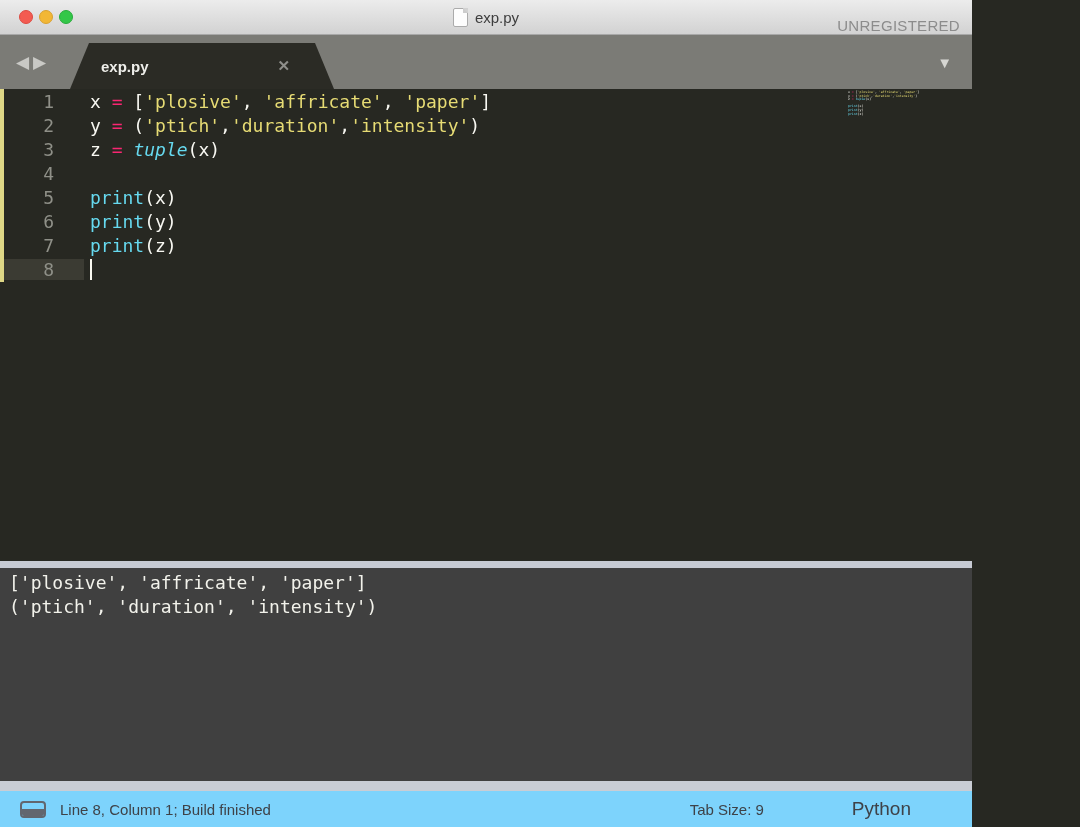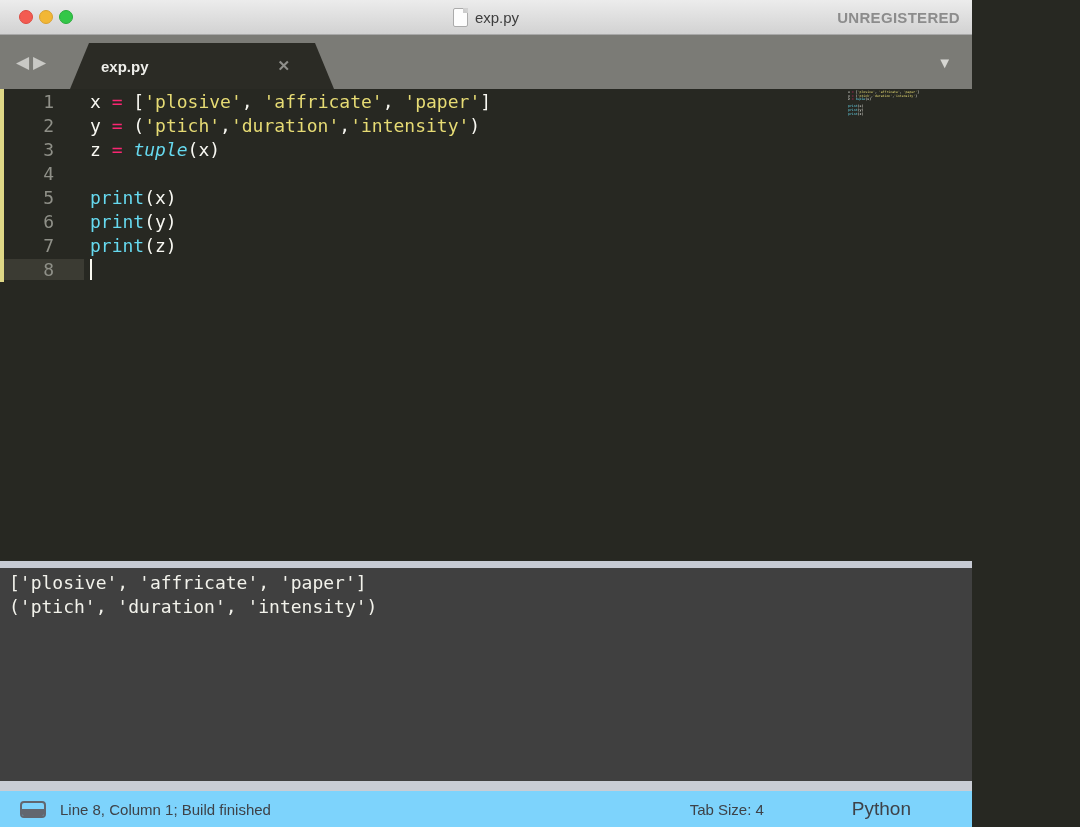--- a/index.html
+++ b/index.html
@@ -10,21 +10,21 @@
   .titlebar{height:34px;flex:0 0 34px;background:linear-gradient(#ececec,#d2d2d2);border-bottom:1px solid #a8a8a8;position:relative;display:flex;align-items:center;}
   .traffic{position:absolute;left:19px;top:10px;display:flex;gap:6px;}
   .light{width:14px;height:14px;border-radius:50%;}
   .light.red{background:#f35b51;border:1px solid #dd4b42;box-sizing:border-box;}
   .light.yellow{background:#f2b735;border:1px solid #d9a131;box-sizing:border-box;}
   .light.green{background:#33c748;border:1px solid #2aab3c;box-sizing:border-box;}
   .title-group{position:absolute;left:0;right:0;top:0;height:34px;display:flex;align-items:center;justify-content:center;gap:7px;pointer-events:none;}
   .doc-icon{width:15px;height:19px;background:#fdfdfd;border:1px solid #ababab;border-radius:2px;position:relative;box-sizing:border-box;}
   .doc-icon::before{content:"";position:absolute;top:-1px;right:-1px;width:0;height:0;border-left:5px solid #cccccc;border-top:5px solid #d2d2d2;}
   .win-title{font-size:15px;font-weight:500;color:#3e3e3e;}
-  .registration{position:absolute;right:12px;top:0;height:34px;display:flex;align-items:center;font-size:15px;color:#8c8c8c;letter-spacing:.3px;font-weight:bold;}
+  .registration{position:absolute;right:12px;top:8px;height:34px;display:flex;align-items:center;font-size:15px;color:#8c8c8c;letter-spacing:.3px;}
 
   
   .tabbar{height:54px;flex:0 0 54px;background:#7b7b76;position:relative;}
   .nav-arrows{position:absolute;left:16px;top:0;height:54px;display:flex;align-items:center;gap:4px;}
   .nav-arrow{font-size:17px;color:#c9c9c5;line-height:1;cursor:default;}
   .tab{position:absolute;left:70px;top:8px;width:264px;height:46px;background:#2b2b25;clip-path:polygon(19px 0,245px 0,264px 46px,0 46px);display:flex;align-items:center;}
   .tab-label{margin-left:31px;font-size:15px;font-weight:600;color:#eeeeea;}
   .tab-close{position:absolute;right:44px;font-size:15px;font-weight:700;color:#8f8f8b;}
   .overflow{position:absolute;right:20px;top:0;height:54px;display:flex;align-items:center;font-size:15px;color:#d6d6d2;}
 
@@ -124,18 +124,18 @@
       <div class="out-line">('ptich', 'duration', 'intensity')</div>
     </div>
 
   <div class="status-border"></div>
   <div class="statusbar">
     <div class="panel-icon">
         <div class="fill"></div>
       </div>
     <div class="status-msg">Line 8, Column 1; Build finished</div>
     <div class="status-right">
-      <div class="status-tabsize">Tab Size: 4</div>
+      <div class="status-tabsize">Tab Size: 9</div>
       <div class="status-syntax">Python</div>
     </div>
   </div>
 
 </div>
 
 </body></html>

